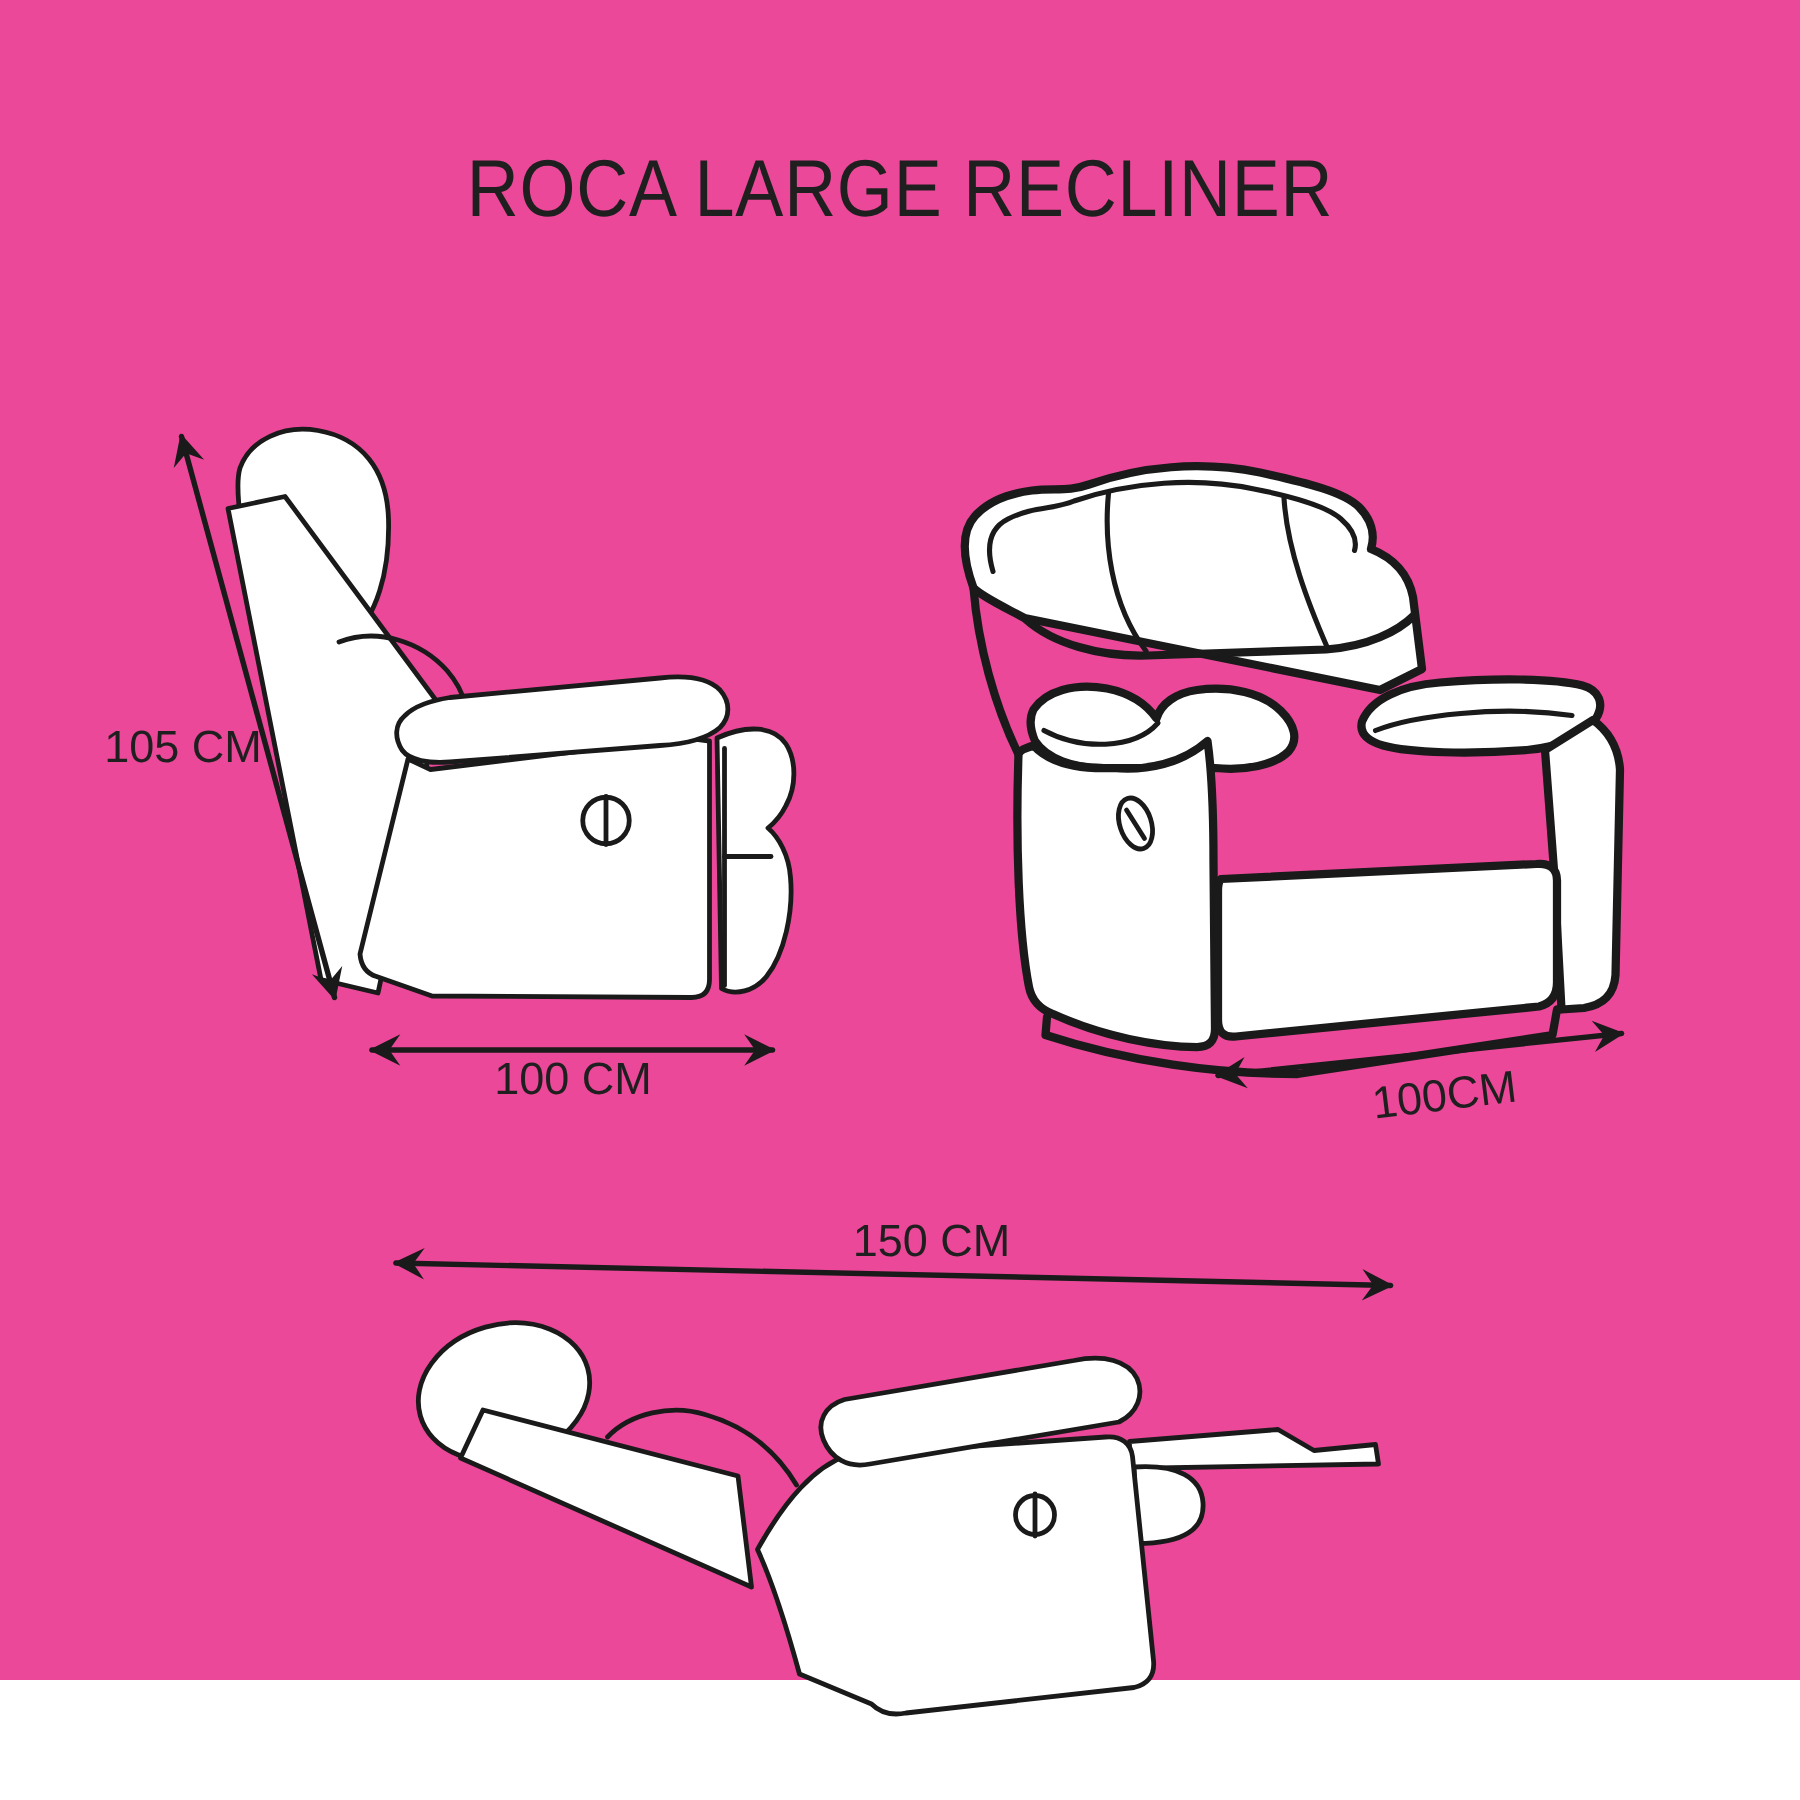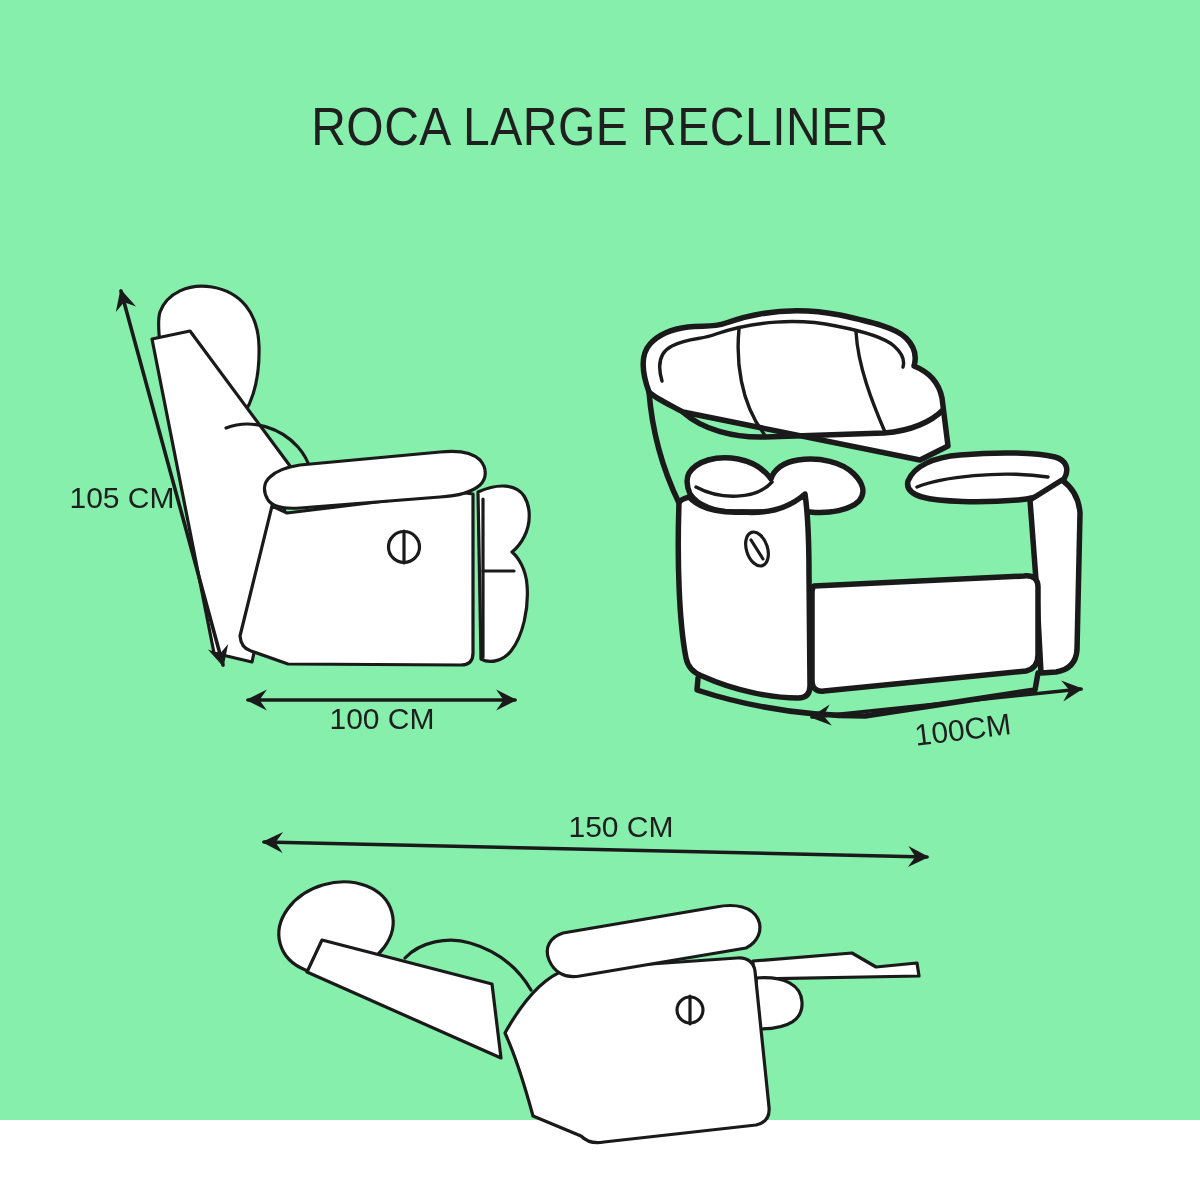--- a/index.html
+++ b/index.html
@@ -8,21 +8,21 @@
     background: #ffffff;
     width: 1200px;
     height: 1200px;
     overflow: hidden;
     font-family: "Liberation Sans", sans-serif;
   }
   .stage {
     position: relative;
     width: 1200px;
     height: 1120px;
-    background: #86efac;
+    background: #ec4899;
   }
   .page-title {
     position: absolute;
     top: 96px;
     left: 0;
     width: 1200px;
     text-align: center;
     font-size: 48px;
     font-weight: normal;
     letter-spacing: 0.5px;

